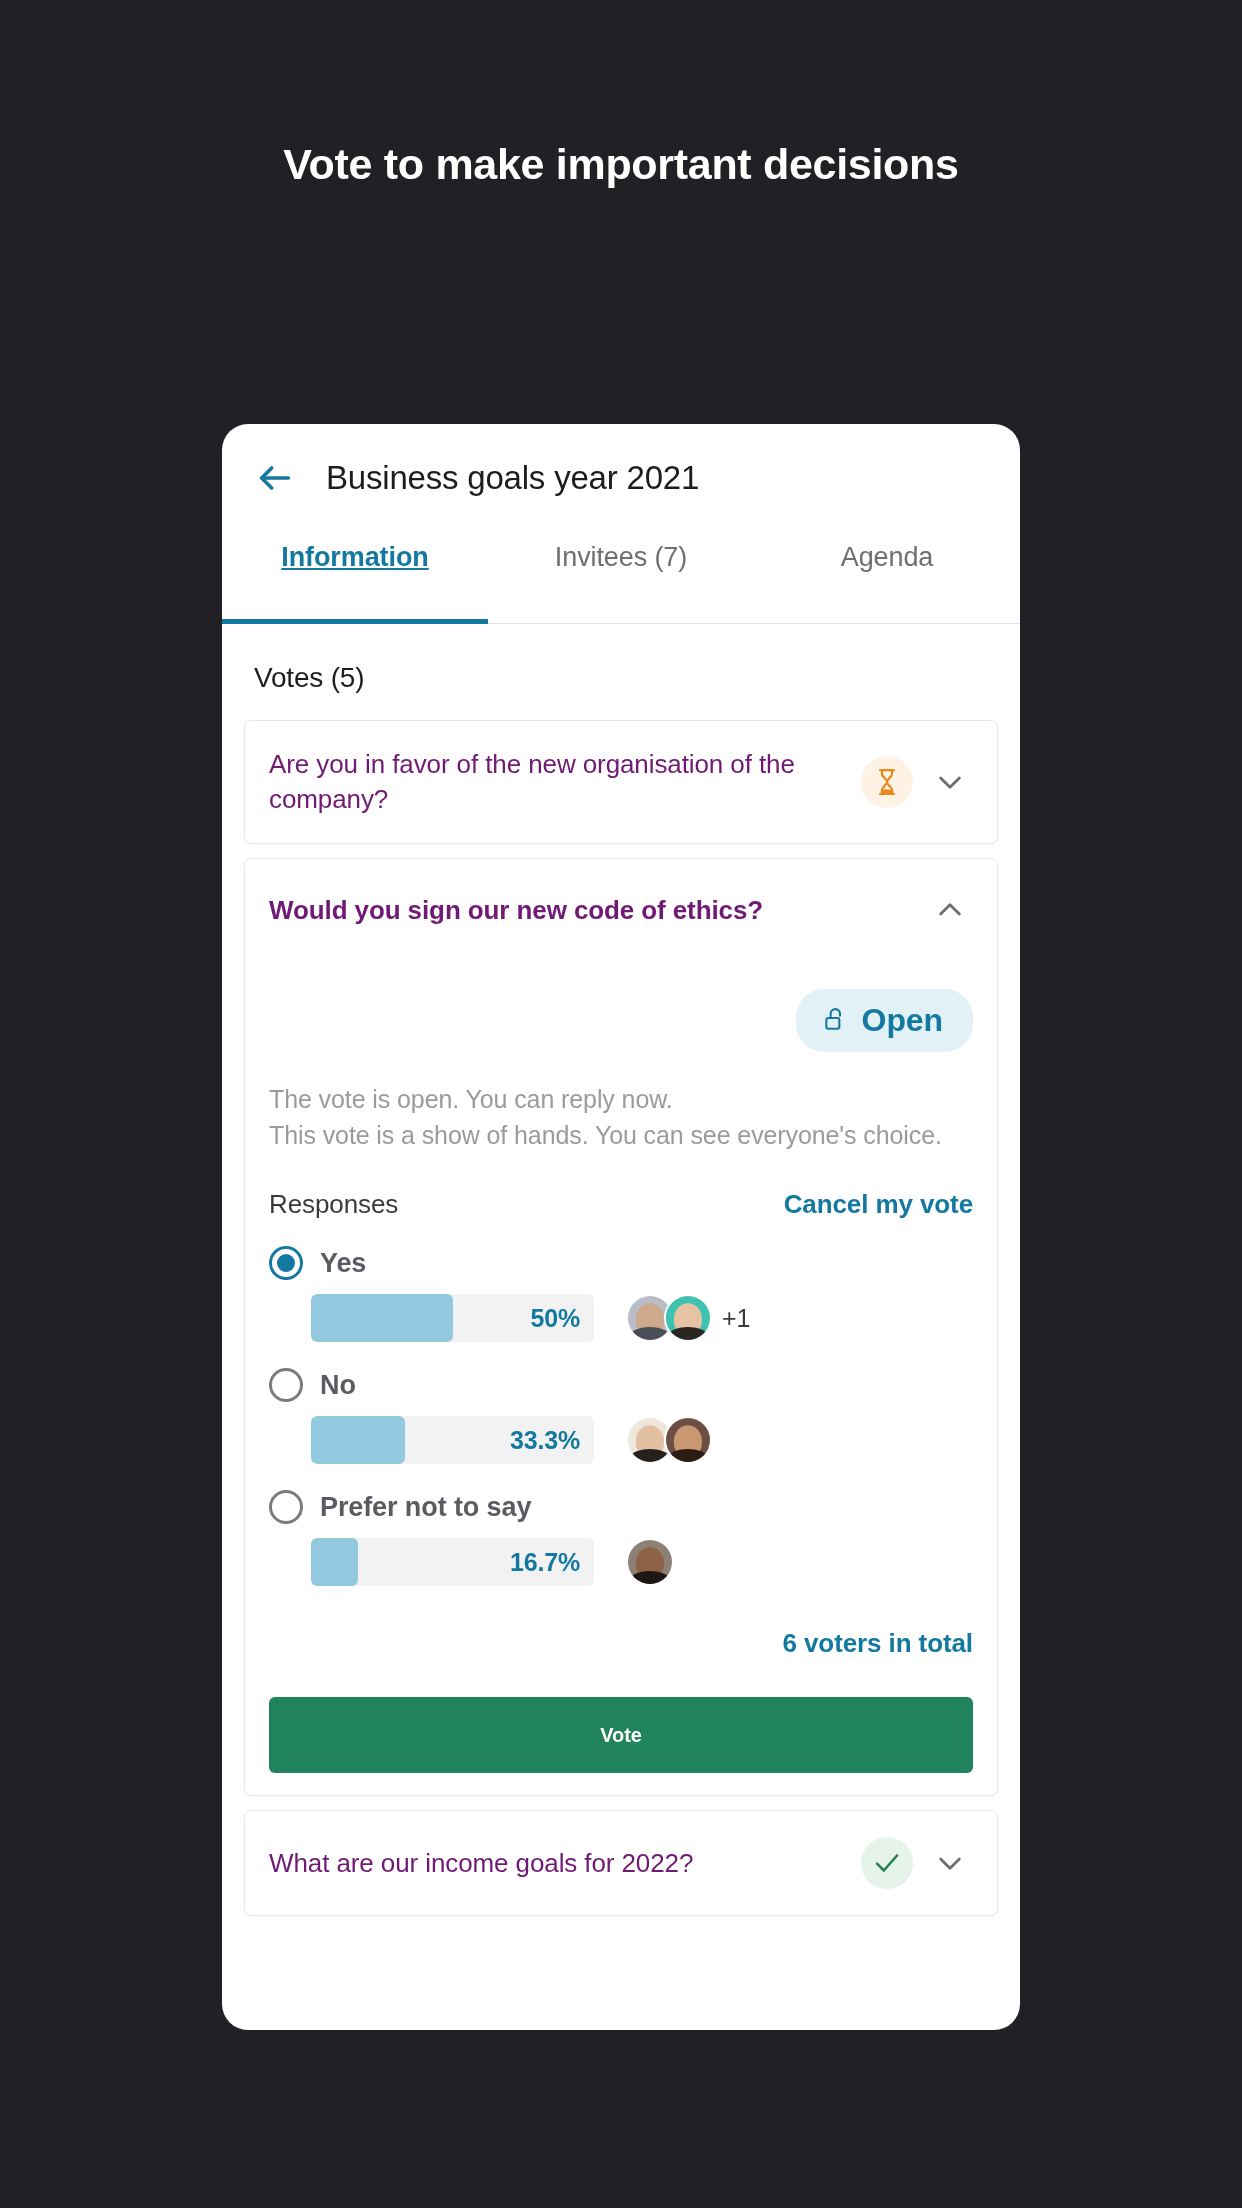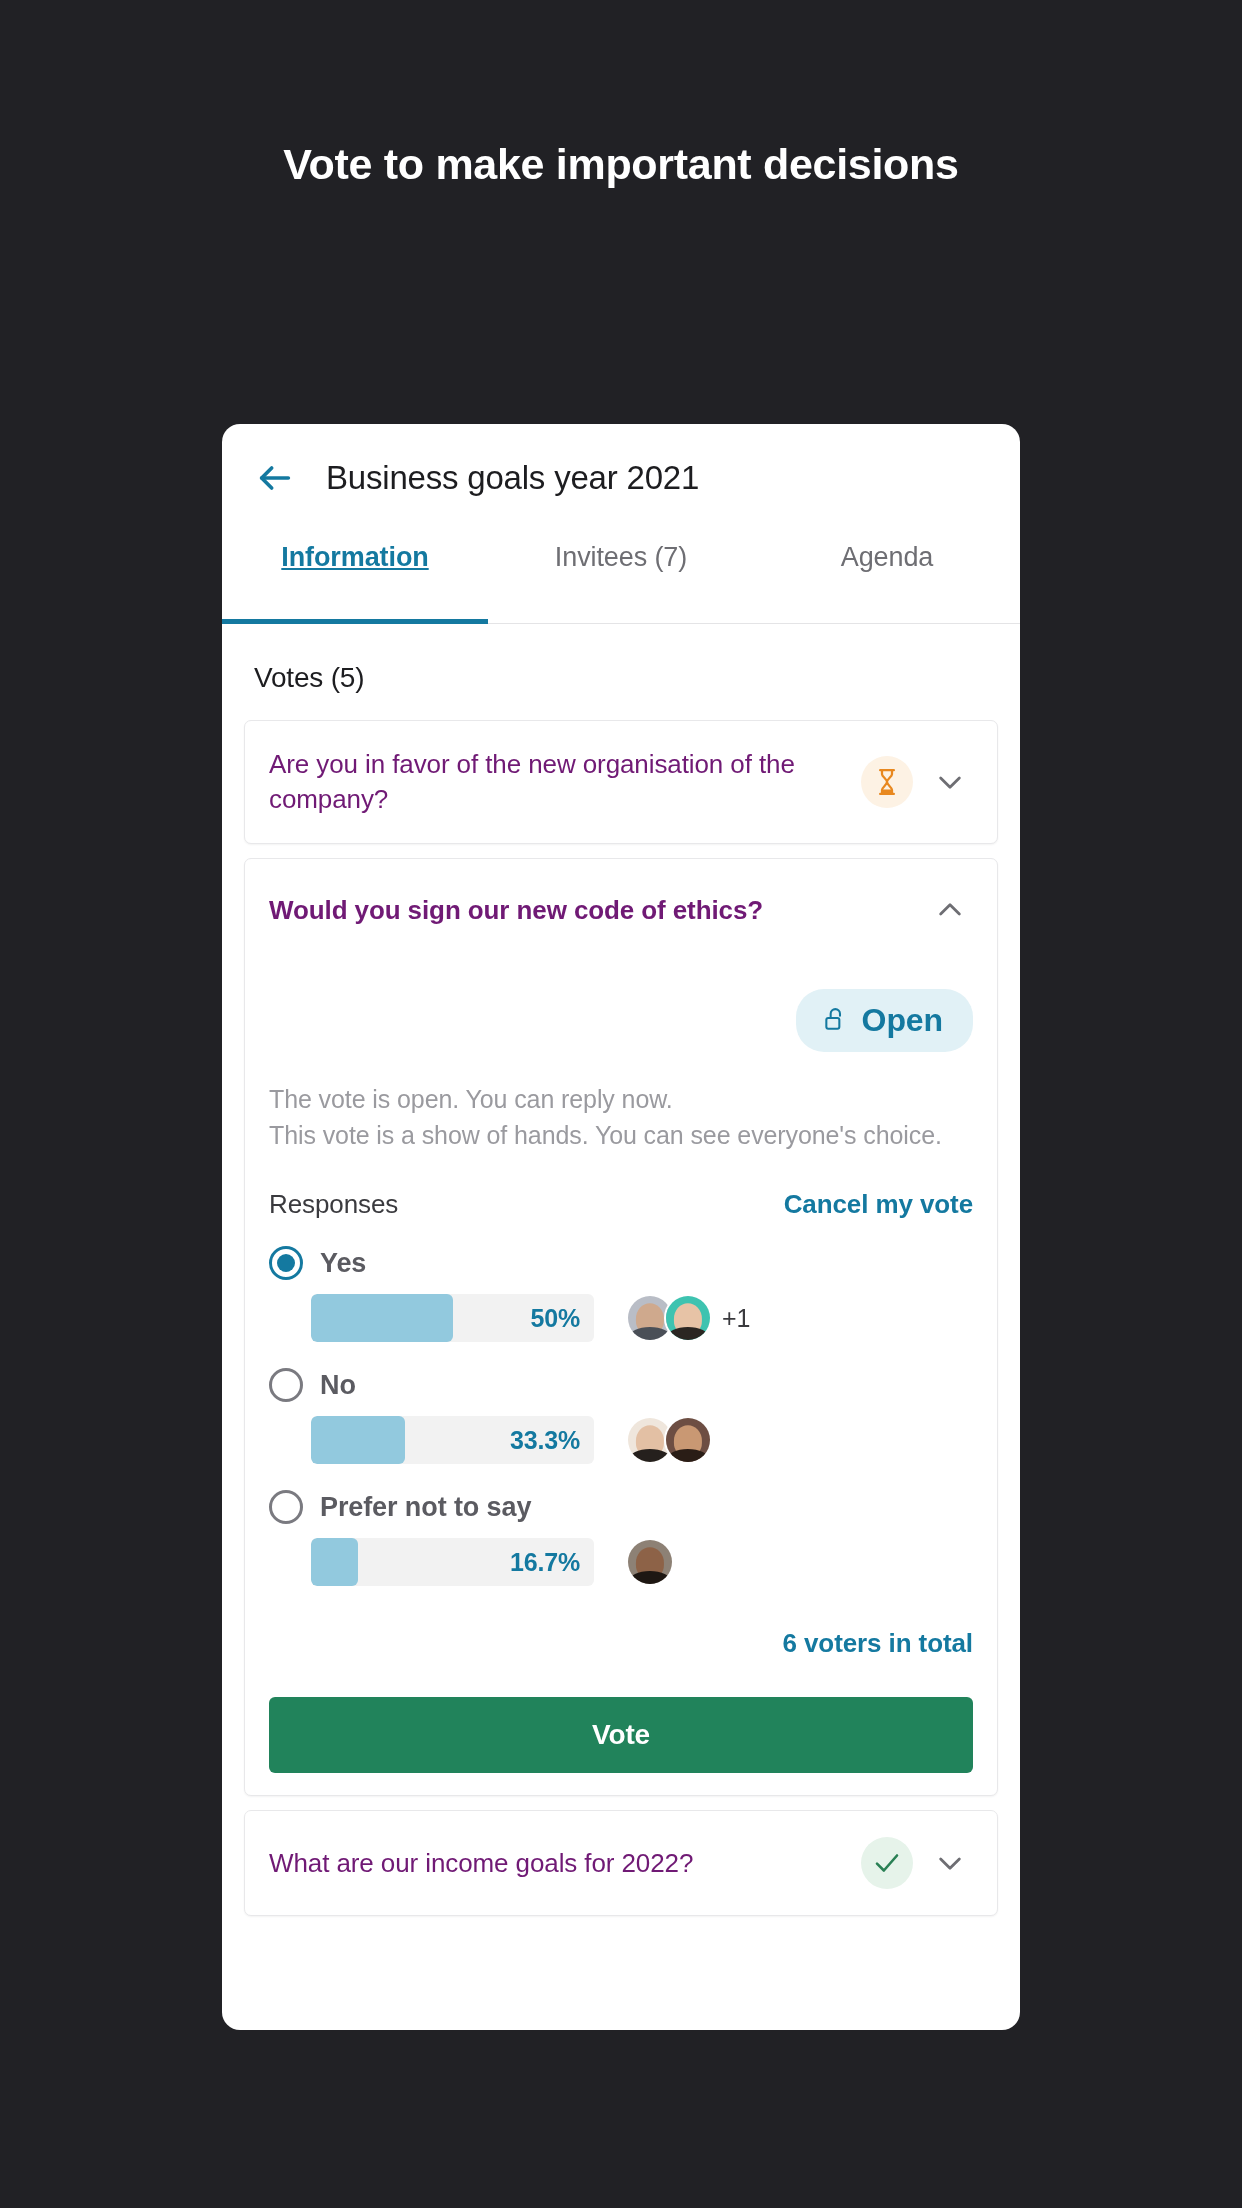--- a/index.html
+++ b/index.html
@@ -33,21 +33,21 @@
   }
 
   
   .phone-card {
     position: absolute;
     left: 222px;
     top: 424px;
     width: 798px;
     height: 1606px;
     background: #ffffff;
-    border-radius: 18px;
+    border-radius: 26px;
     overflow: hidden;
   }
 
   
   .appbar {
     position: relative;
     height: 108px;
     display: flex;
     align-items: center;
     padding-left: 30px;
@@ -342,21 +342,21 @@
 
   .vote-btn {
     display: block;
     width: 100%;
     margin-top: 38px;
     height: 76px;
     background: #21835b;
     border: none;
     border-radius: 6px;
     color: #ffffff;
-    font-size: 28px;
+    font-size: 20px;
     font-weight: bold;
     font-family: "Liberation Sans", sans-serif;
     letter-spacing: -0.1px;
     cursor: pointer;
   }
 </style>
 </head>
 <body>
 
 <div class="screen">

